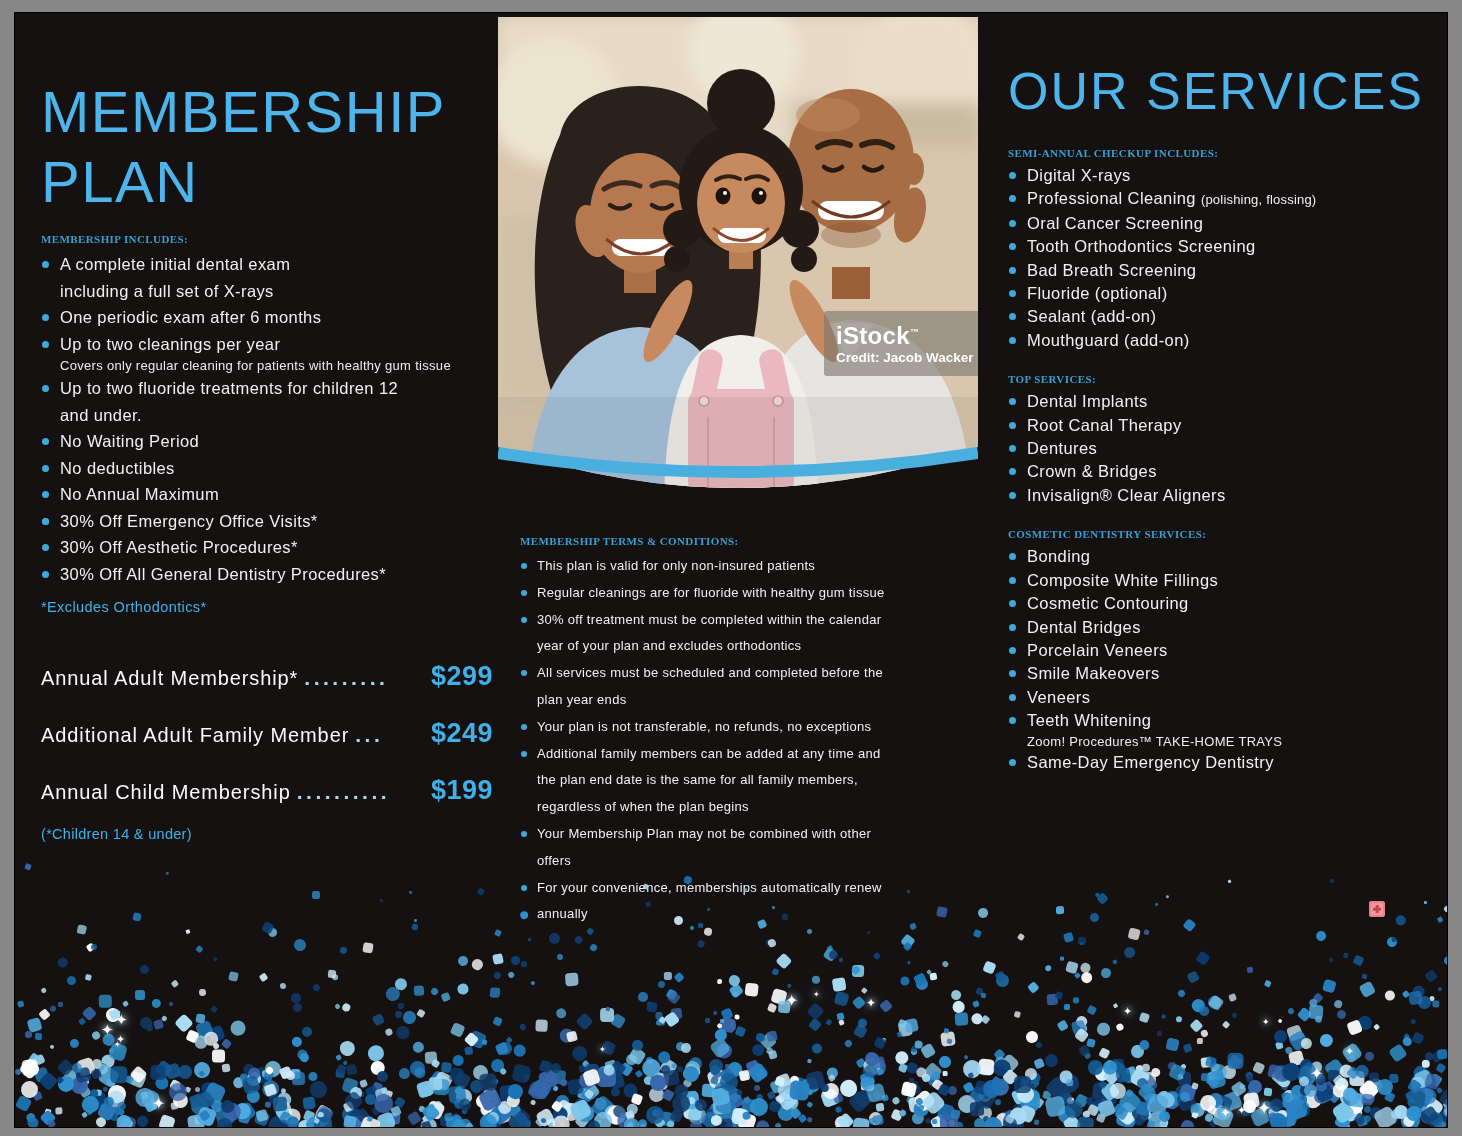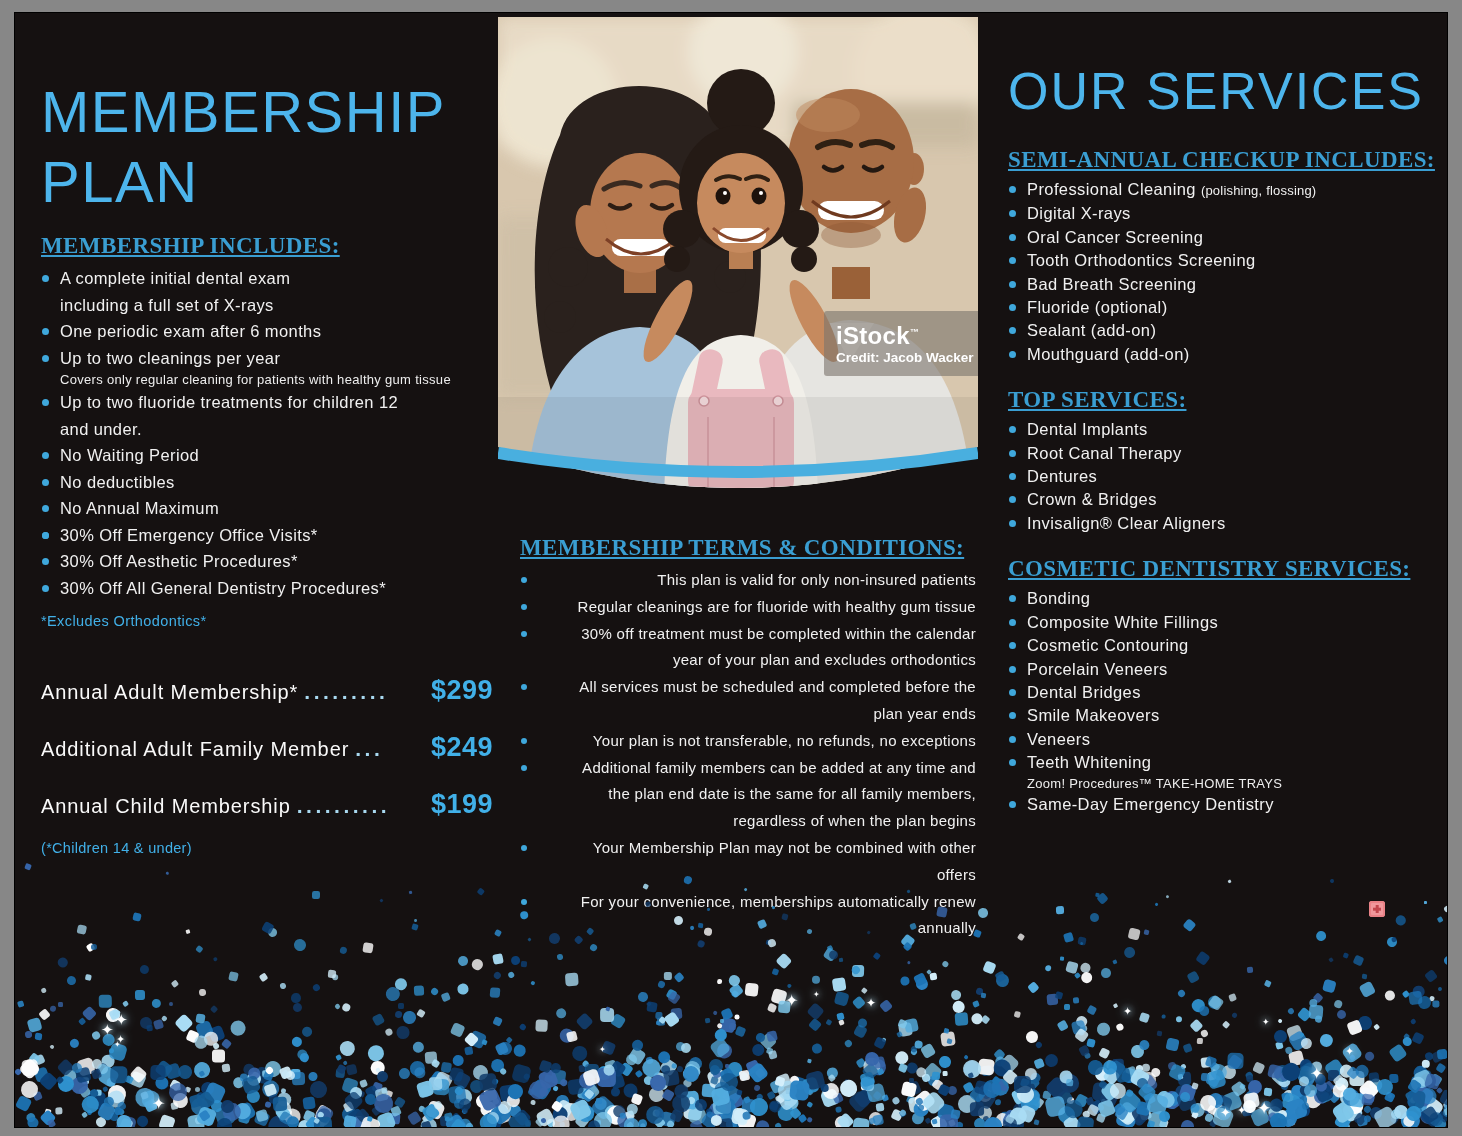--- a/index.html
+++ b/index.html
@@ -30,21 +30,21 @@
   }
   
   .col-left{position:absolute;left:26px;top:64px;width:456px;color:var(--text-white);}
   .big-title{
     margin:0 0 16px 0;color:var(--title-blue);
     font-size:58px;line-height:70px;font-weight:400;letter-spacing:1.5px;
   }
   .sec-header{
     margin:12px 0 6px 0;color:var(--section-header-blue);
     font-family:"Liberation Serif","DejaVu Serif",serif;
-    font-size:23px;font-weight:bold;letter-spacing:.4px;text-decoration:underline;
+    font-size:11px;font-weight:bold;letter-spacing:.4px;
   }
   ul.blist{list-style:none;margin:0;padding:0;}
   ul.blist li{
     position:relative;padding-left:19px;margin:0;
     font-size:16.5px;line-height:26.5px;letter-spacing:.4px;
   }
   ul.blist li .dot{
     position:absolute;left:1px;top:10px;width:7px;height:7px;border-radius:50%;
     background:var(--bullet-blue);
   }
@@ -83,21 +83,21 @@
     position:absolute;right:0;top:294px;width:142px;
     background:rgba(125,118,110,.62);
     border-radius:3px 0 0 3px;
     padding:8px 0 9px 12px;color:#fff;
   }
   .wm-brand{font-size:24px;font-weight:bold;letter-spacing:.3px;line-height:26px;}
   .wm-brand sup{font-size:9px;font-weight:bold;}
   .wm-credit{font-size:13.5px;font-weight:bold;white-space:nowrap;line-height:18px;}
   
   .terms{position:absolute;left:505px;top:510px;width:456px;color:var(--text-white);}
-  .terms ul.blist li{font-size:15px;line-height:26.8px;letter-spacing:.3px;padding-left:17px;text-align:right;}
+  .terms ul.blist li{font-size:13px;line-height:26.8px;letter-spacing:.3px;padding-left:17px;}
   .terms ul.blist li .dot{width:6px;height:6px;top:10px;}
   
   .col-right{position:absolute;left:993px;top:48px;width:436px;color:var(--text-white);}
   .big-title.services{font-size:52px;line-height:60px;letter-spacing:2px;margin:0 0 26px 0;}
   .col-right .sec-header{margin-top:21px;margin-bottom:5px;}
   .col-right ul.blist li{font-size:16.5px;line-height:23.4px;letter-spacing:.4px;}
   .col-right ul.blist li .dot{top:8px;}
   .suffix{font-size:13px;letter-spacing:.2px;}
   .svc-note{font-size:13px;line-height:18px;letter-spacing:.3px;}
   
@@ -277,44 +277,44 @@
         <li class="b-item"><span class="dot"></span><span class="txt">For your convenience, memberships automatically renew
 annually</span></li>
       </ul>
   </div>
 
   <div class="col-right">
     <h1 class="big-title services">OUR SERVICES</h1>
     <div id="services-sections">
         <h3 class="sec-header">SEMI-ANNUAL CHECKUP INCLUDES:</h3>
         <ul class="blist">
+          <li class="b-item"><span class="dot"></span><span class="txt">Digital X-rays</span></li>
           <li class="b-item"><span class="dot"></span><span class="txt">Professional Cleaning <span class="suffix">(polishing, flossing)</span></span></li>
-          <li class="b-item"><span class="dot"></span><span class="txt">Digital X-rays</span></li>
           <li class="b-item"><span class="dot"></span><span class="txt">Oral Cancer Screening</span></li>
           <li class="b-item"><span class="dot"></span><span class="txt">Tooth Orthodontics Screening</span></li>
           <li class="b-item"><span class="dot"></span><span class="txt">Bad Breath Screening</span></li>
           <li class="b-item"><span class="dot"></span><span class="txt">Fluoride (optional)</span></li>
           <li class="b-item"><span class="dot"></span><span class="txt">Sealant (add-on)</span></li>
           <li class="b-item"><span class="dot"></span><span class="txt">Mouthguard (add-on)</span></li>
         </ul>
         <h3 class="sec-header">TOP SERVICES:</h3>
         <ul class="blist">
           <li class="b-item"><span class="dot"></span><span class="txt">Dental Implants</span></li>
           <li class="b-item"><span class="dot"></span><span class="txt">Root Canal Therapy</span></li>
           <li class="b-item"><span class="dot"></span><span class="txt">Dentures</span></li>
           <li class="b-item"><span class="dot"></span><span class="txt">Crown &amp; Bridges</span></li>
           <li class="b-item"><span class="dot"></span><span class="txt">Invisalign® Clear Aligners</span></li>
         </ul>
         <h3 class="sec-header">COSMETIC DENTISTRY SERVICES:</h3>
         <ul class="blist">
           <li class="b-item"><span class="dot"></span><span class="txt">Bonding</span></li>
           <li class="b-item"><span class="dot"></span><span class="txt">Composite White Fillings</span></li>
           <li class="b-item"><span class="dot"></span><span class="txt">Cosmetic Contouring</span></li>
+          <li class="b-item"><span class="dot"></span><span class="txt">Dental Bridges</span></li>
           <li class="b-item"><span class="dot"></span><span class="txt">Porcelain Veneers</span></li>
-          <li class="b-item"><span class="dot"></span><span class="txt">Dental Bridges</span></li>
           <li class="b-item"><span class="dot"></span><span class="txt">Smile Makeovers</span></li>
           <li class="b-item"><span class="dot"></span><span class="txt">Veneers</span></li>
           <li class="b-item"><span class="dot"></span><span class="txt">Teeth Whitening</span><div class="note svc-note">Zoom! Procedures™ TAKE-HOME TRAYS</div></li>
           <li class="b-item"><span class="dot"></span><span class="txt">Same-Day Emergency Dentistry</span></li>
         </ul>
       </div>
   </div>
 
   <span class="plus-icon"></span>
 

